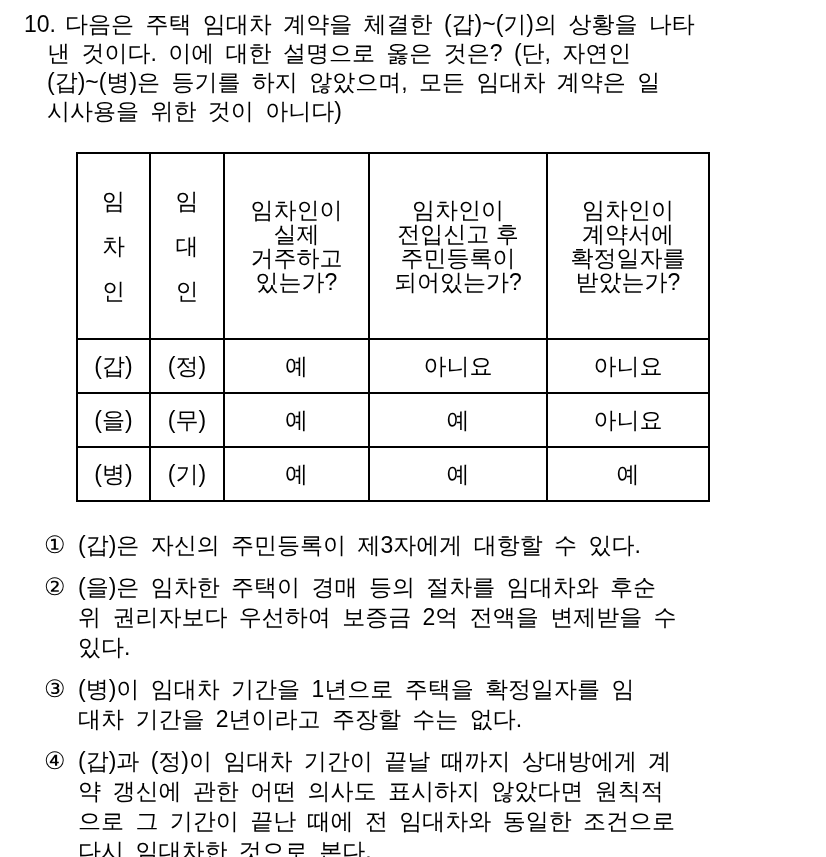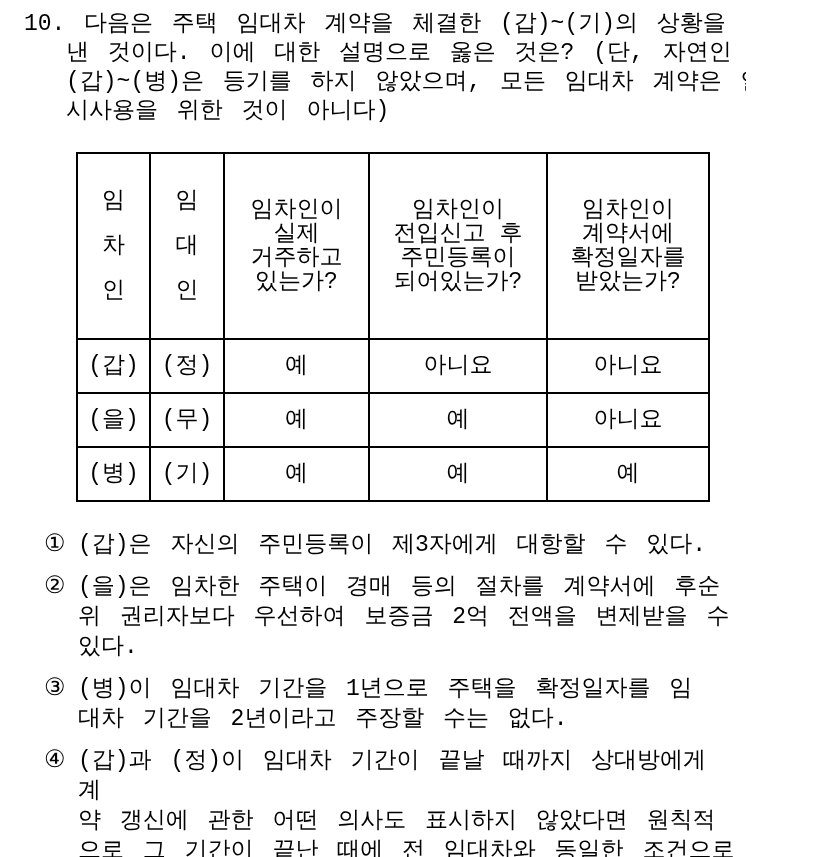--- a/index.html
+++ b/index.html
@@ -6,38 +6,38 @@
     margin: 0;
     padding: 0;
     background: #ffffff;
   }
   .page {
     position: relative;
     width: 746px;
     height: 857px;
     background: #ffffff;
     color: #000000;
-    font-family: Liberation Mono, monospace;
+    font-family: Liberation Sans, sans-serif;
     font-size: 23px;
     line-height: 29px;
     overflow: hidden;
   }
   
   .question {
     position: relative;
     padding-top: 10px;
   }
   .q-number {
     position: absolute;
     left: 24px;
     top: 10px;
     white-space: nowrap;
   }
   .q-text {
-    margin-left: 66px;
+    margin-left: 47px;
     width: 748px;
     text-indent: 18px;
     white-space: pre-line;
     word-spacing: 5px;
   }
   
   table.situation {
     border-collapse: collapse;
     table-layout: fixed;
     margin: 26px 0 0 76px;
@@ -157,21 +157,21 @@
     </tbody>
   </table>
 
   <div class="options">
     <div class="option">
       <span class="opt-marker">①</span>
       <div class="opt-text">(갑)은 자신의 주민등록이 제3자에게 대항할 수 있다.</div>
     </div>
     <div class="option">
       <span class="opt-marker">②</span>
-      <div class="opt-text">(을)은 임차한 주택이 경매 등의 절차를 계약서에 후순
+      <div class="opt-text">(을)은 임차한 주택이 경매 등의 절차를 임대차와 후순
 위 권리자보다 우선하여 보증금 2억 전액을 변제받을 수
 있다.</div>
     </div>
     <div class="option">
       <span class="opt-marker">③</span>
       <div class="opt-text">(병)이 임대차 기간을 1년으로 주택을 확정일자를 임
 대차 기간을 2년이라고 주장할 수는 없다.</div>
     </div>
     <div class="option">
       <span class="opt-marker">④</span>

